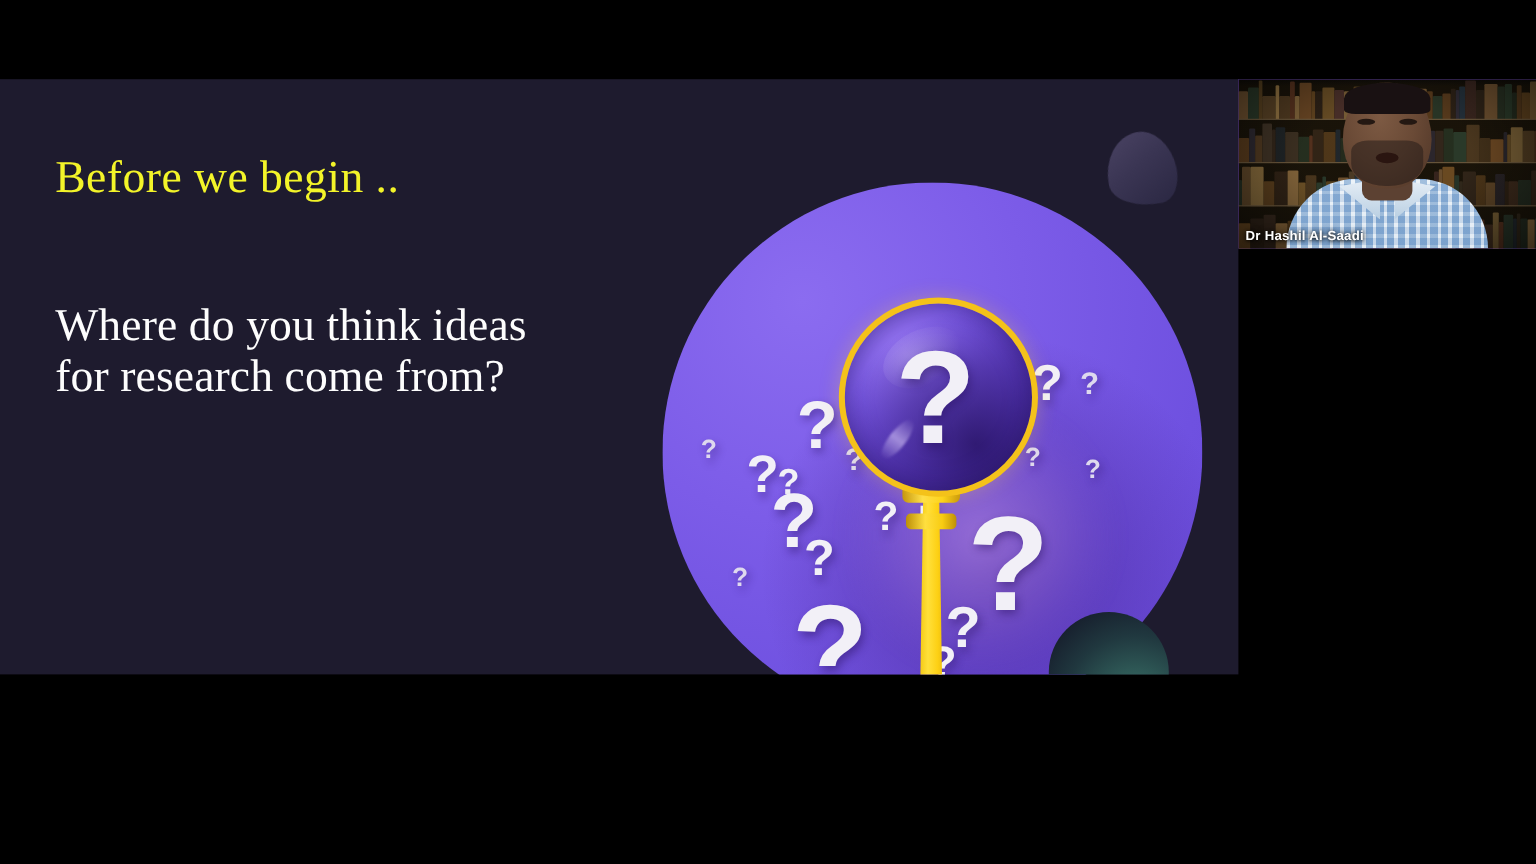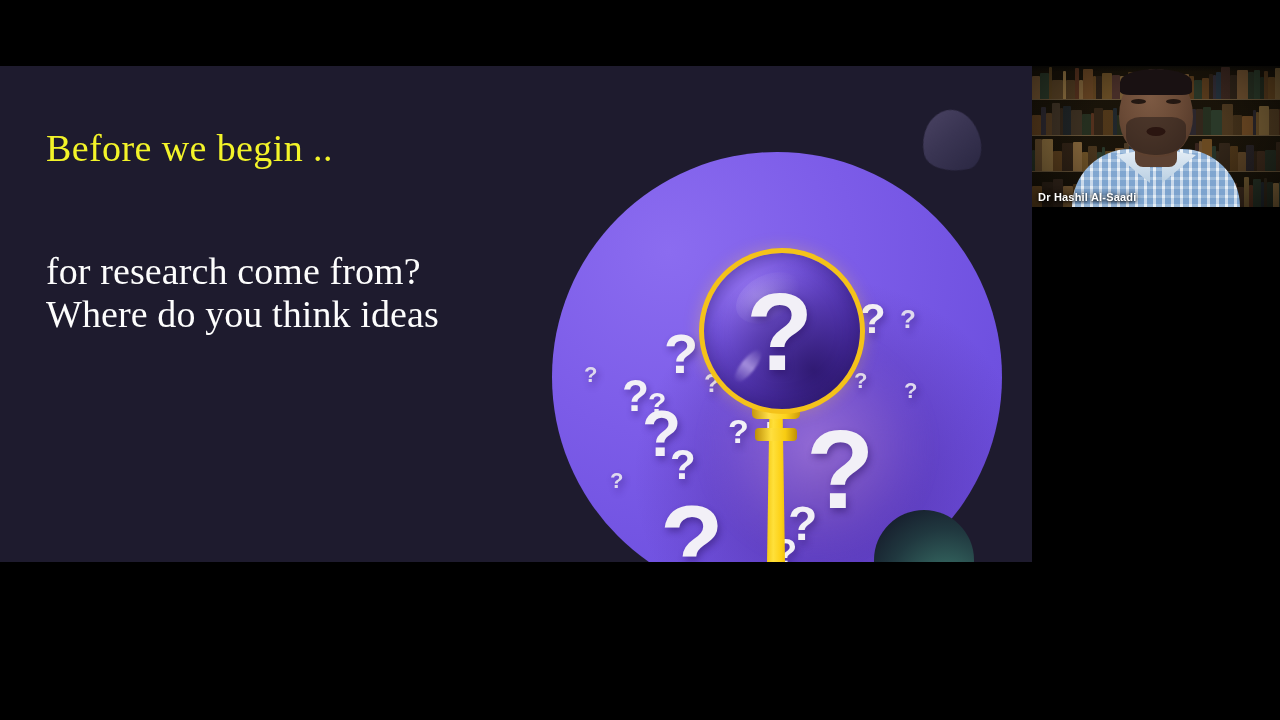--- a/index.html
+++ b/index.html
@@ -372,22 +372,22 @@
 <body>
 
 <div id="screen">
 
   <div id="slide">
 
     <div class="slide-text-col">
       <div id="slide-title">Before we begin ..</div>
 
       <div id="slide-question">
+        <div>Where do you think ideas</div>
         <div>for research come from?</div>
-        <div>Where do you think ideas</div>
       </div>
 
     </div>
 
     <div id="illustration">
 
       <div id="cone-shape"></div>
 
       <div id="purple-disc">
         <div id="disc-glow"></div>

